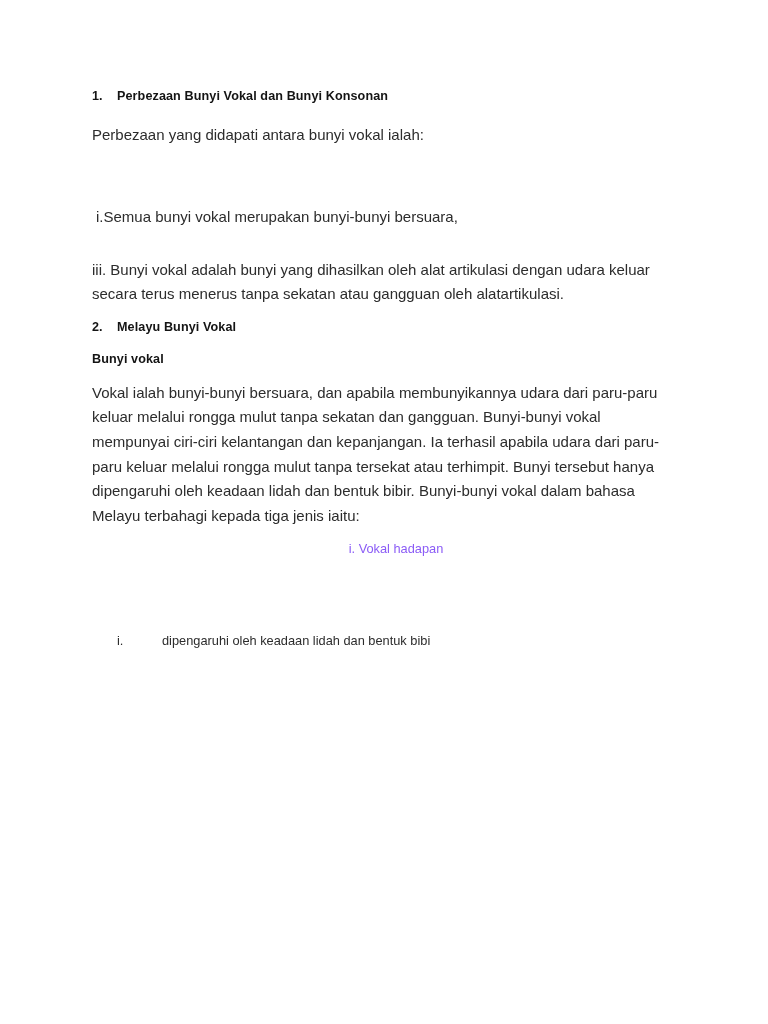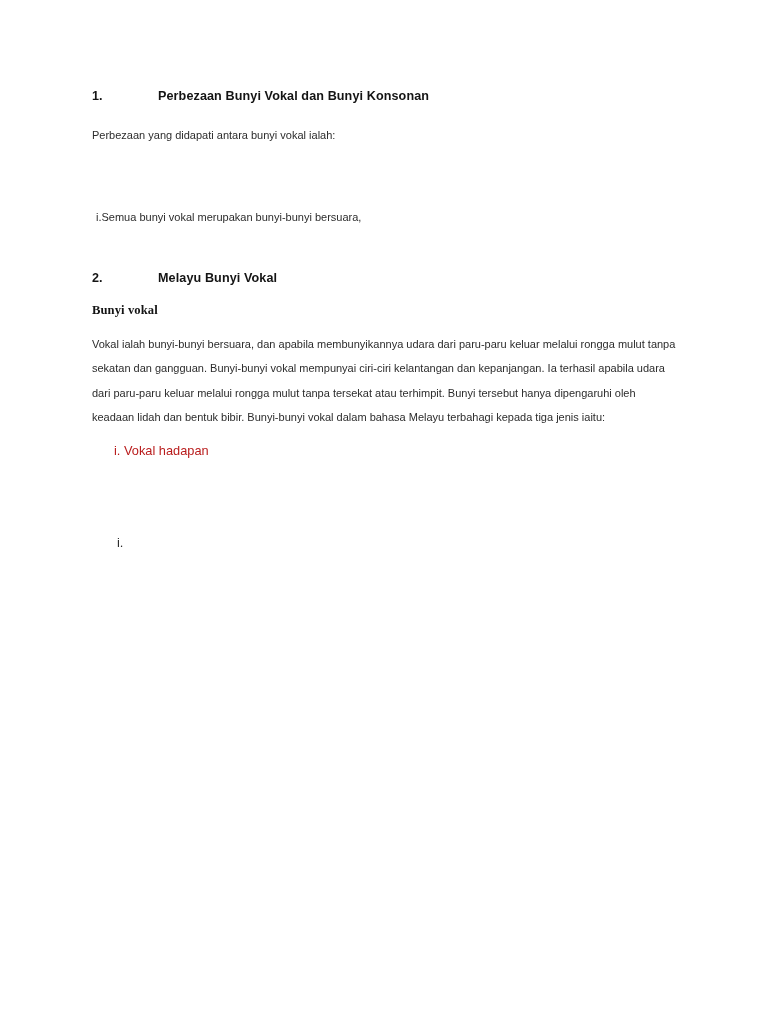--- a/index.html
+++ b/index.html
@@ -43,53 +43,52 @@
     margin: 0;
     letter-spacing: .1px;
   }
   .num-heading .marker {
     width: 25px;
     flex: 0 0 25px;
     font-weight: bold;
   }
   .num-heading .htext {
     flex: 1 1 auto;
-    margin-left: 41px;
   }
 
   
   .bold-heading {
     font-weight: bold;
     font-size: 12.6px;
     line-height: 23.5px;
     color: #141414;
     margin: 0;
     letter-spacing: .1px;
-    font-family: Liberation Serif, serif;
   }
 
   
   .para {
-    font-size: 11px;
+    font-size: 15px;
     line-height: 24.6px;
     color: #2c2c2c;
     margin: 0;
     text-align: left;
   }
   .sp-md { height: 14px; }
   .sp-sm { height: 9px; }
   .sp-xl { height: 36px; }
 
   
   .roman-item {
     font-size: 12.8px;
     line-height: 23.5px;
-    color: #b91c1c;
+    color: #8b5cf6;
     margin: 0;
     padding-left: 22px;
+    text-align: center;
   }
 
   
   .hang-item {
     display: flex;
     align-items: baseline;
     font-size: 12.8px;
     line-height: 23.5px;
     color: #2c2c2c;
     margin: 0;
@@ -126,20 +125,21 @@
 
     <div class="sp-md"></div>
 
     <p class="para lead-item">i.Semua bunyi vokal merupakan bunyi-bunyi bersuara,</p>
 
     <div class="sp-md"></div>
 
 
     <div class="sp-md"></div>
 
+    <p class="para">iii. Bunyi vokal adalah bunyi yang dihasilkan oleh alat artikulasi dengan udara keluar secara terus menerus tanpa sekatan atau gangguan oleh alatartikulasi.</p>
 
     <div class="sp-sm"></div>
 
     <div class="num-heading">
       <span class="marker">2.</span>
       <span class="htext">Melayu Bunyi Vokal</span>
     </div>
 
     <div class="sp-sm"></div>
 
@@ -159,16 +159,17 @@
     <div class="sp-sm"></div>
 
 
     <div class="sp-xl"></div>
 
 
     <div class="sp-md"></div>
 
     <div class="hang-item">
       <span class="marker">i.</span>
+      <span class="itext">dipengaruhi oleh keadaan lidah dan bentuk bibi</span>
     </div>
 
   </div>
 </div>
 
 </body></html>

